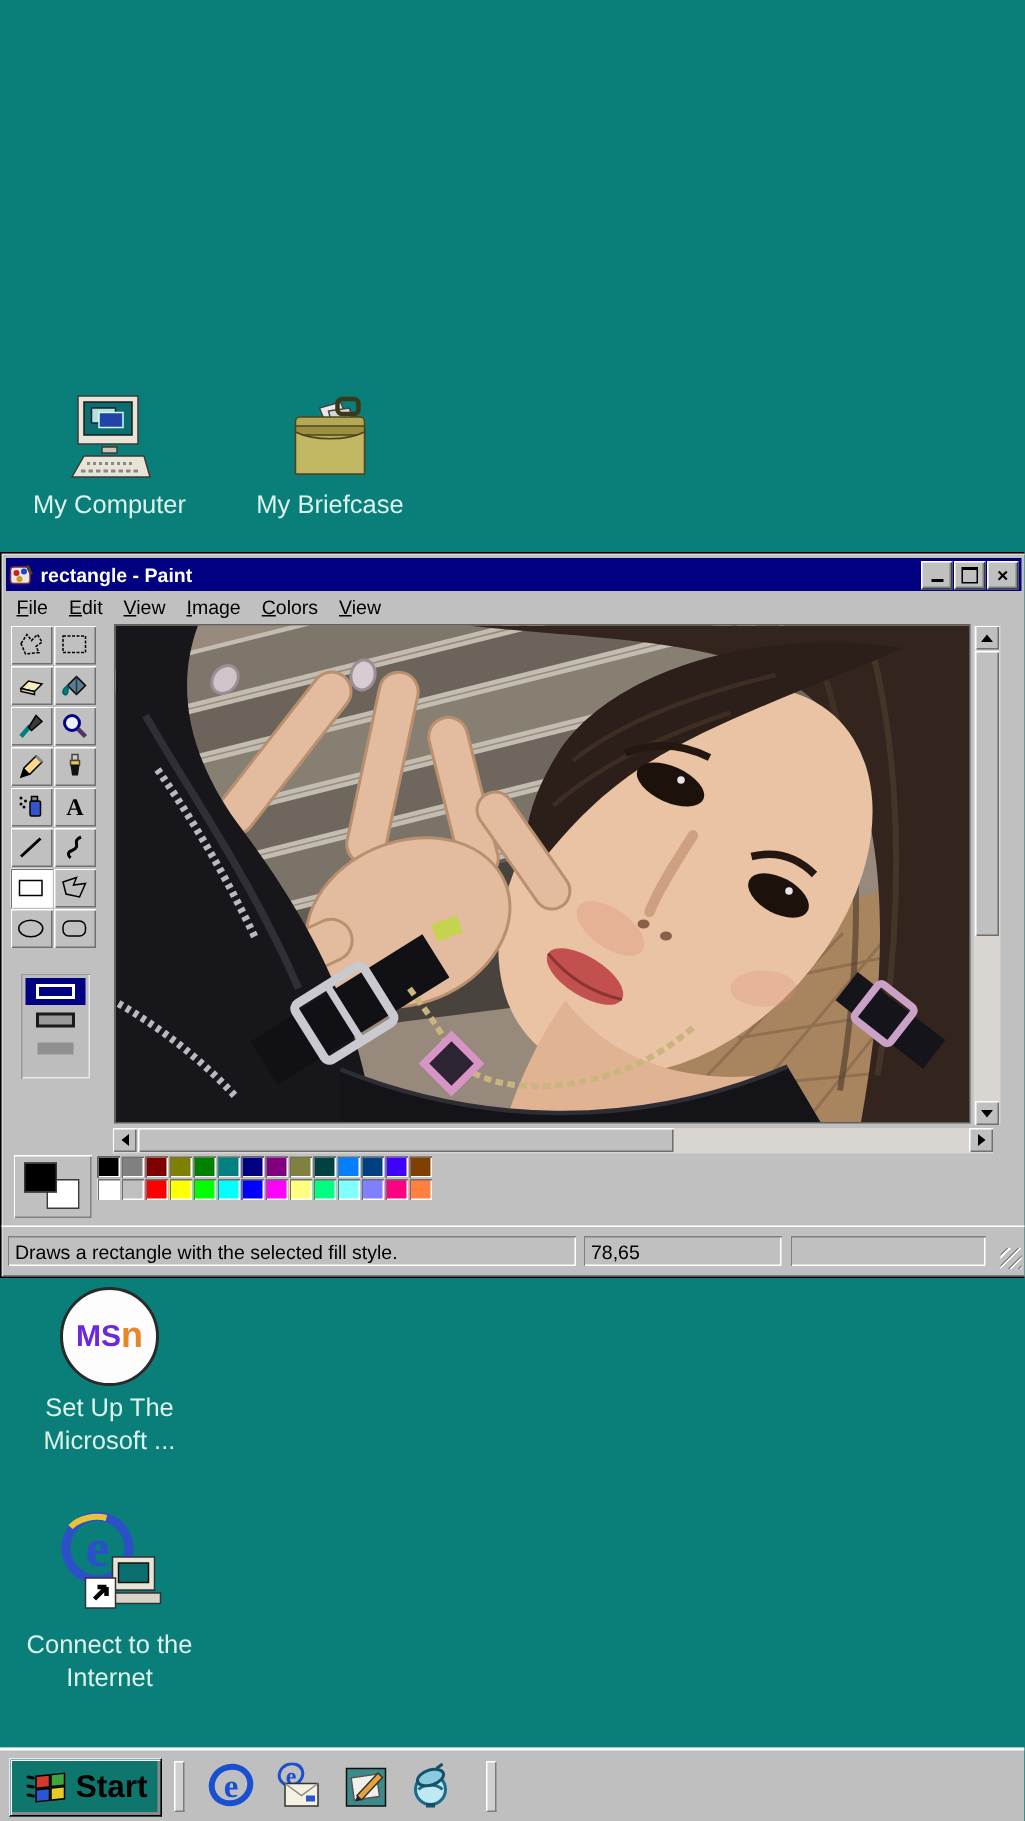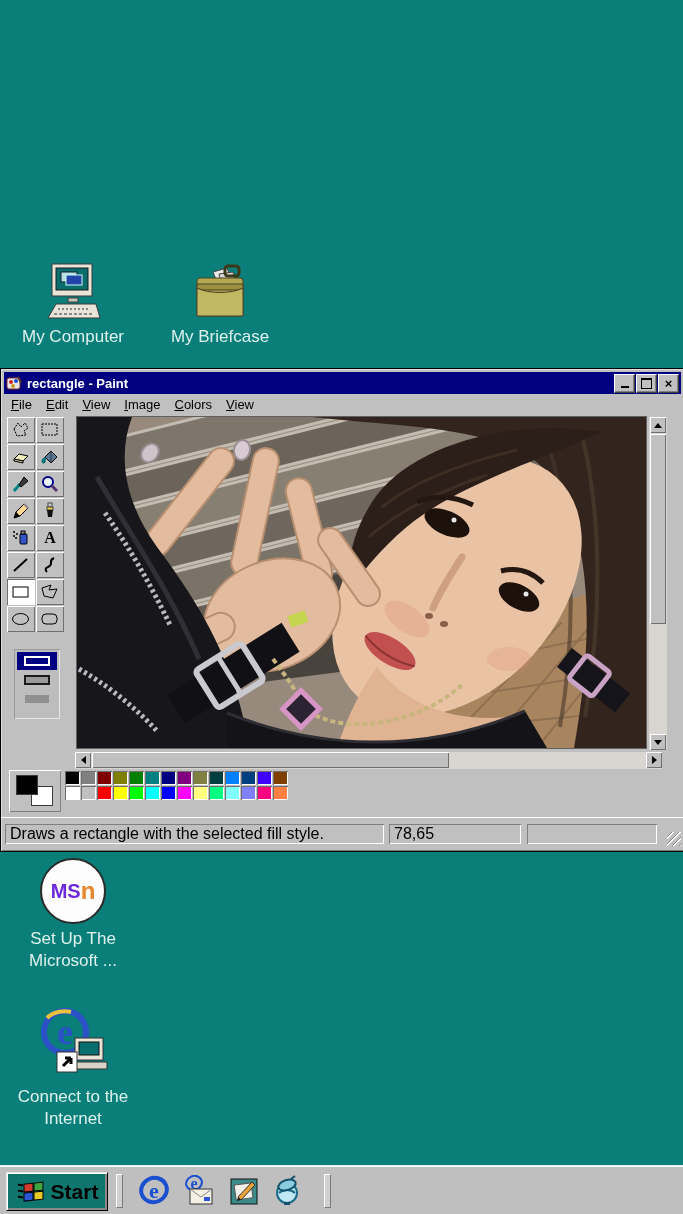--- a/index.html
+++ b/index.html
@@ -51,21 +51,21 @@
   
   #colorbar{position:absolute;left:0;right:0;bottom:35px;height:50px;}
   #current-colors{position:absolute;left:8px;top:4px;width:52px;height:42px;background:#c0c0c0;box-shadow:inset 1px 1px 0 #fff, inset -1px -1px 0 #808080;}
   #cc-bg{position:absolute;left:22px;top:16px;width:20px;height:18px;border:1px solid #3a3a3a;background:#fff;}
   #cc-fg{position:absolute;left:7px;top:5px;width:20px;height:18px;border:1px solid #3a3a3a;background:#000;}
   #swatches{position:absolute;left:64px;top:5px;}
   .sw-row{display:flex;}
   .swatch{width:15px;height:14px;margin:0 1px 1px 0;box-shadow:inset 1px 1px 0 #6e6e6e, inset -1px -1px 0 #ffffff;}
   
   #statusbar{position:absolute;left:0;right:0;bottom:2px;height:31px;border-top:1px solid #fff;}
-  .status-panel{position:absolute;top:6px;height:20px;box-shadow:inset 1px 1px 0 #808080, inset -1px -1px 0 #fff;font-size:16px;color:#000;display:flex;align-items:center;padding-left:5px;box-sizing:border-box;}
+  .status-panel{position:absolute;top:6px;height:20px;box-shadow:inset 1px 1px 0 #808080, inset -1px -1px 0 #fff;font-size:13px;color:#000;display:flex;align-items:center;padding-left:5px;box-sizing:border-box;}
   #grip{position:absolute;right:3px;bottom:3px;width:14px;height:14px;
     background:repeating-linear-gradient(135deg, transparent 0 3px, #8a8a8a 3px 4px, #fff 4px 5px);}
   
   #taskbar{position:absolute;left:0;bottom:0;width:683px;height:48px;background:#bfbfbf;border-top:1px solid #e9f3f1;box-shadow:inset 0 1px 0 #ffffff;}
   #start-btn{position:absolute;left:6px;top:6px;width:100px;height:37px;display:flex;align-items:center;justify-content:center;gap:5px;background:#0f766e;border:1px solid;border-color:#e8e8e8 #000 #000 #e8e8e8;box-shadow:inset 1px 1px 0 #fff, inset -2px -2px 0 #8a8a8a;font-weight:bold;font-size:21px;color:#000;}
   .tb-sep{position:absolute;top:8px;width:5px;height:32px;background:#d0d0d0;border:1px solid;border-color:#fff #7a7a7a #7a7a7a #fff;}
   .ql{position:absolute;top:8px;width:36px;height:34px;display:flex;align-items:center;justify-content:center;}
 </style>
 </head>
 <body style="background: rgb(10, 127, 122);">

